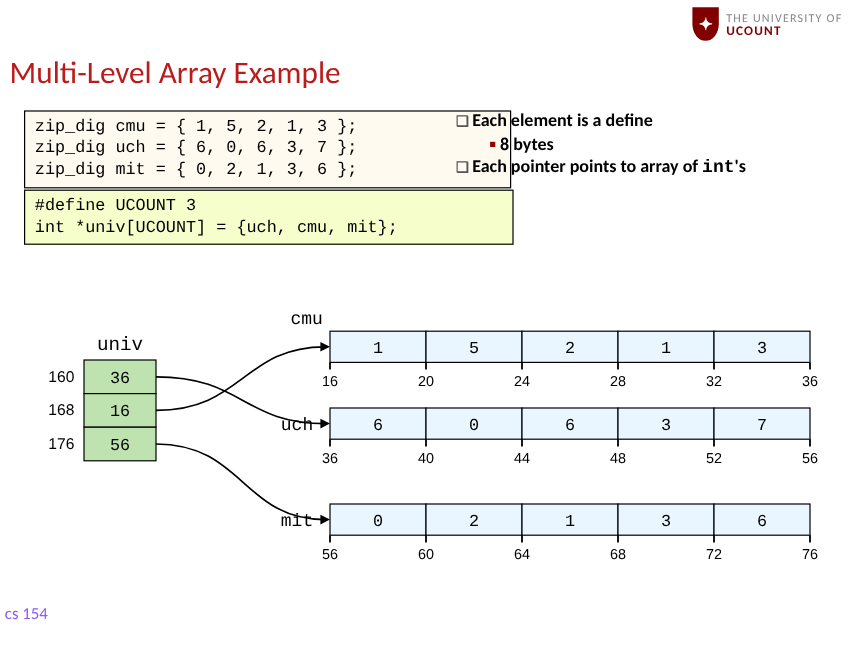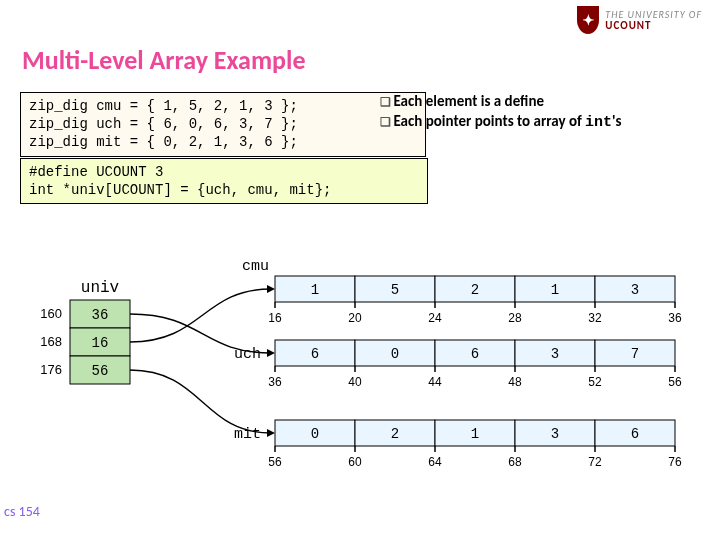--- a/index.html
+++ b/index.html
@@ -1,22 +1,22 @@
 <!DOCTYPE html>
 <html><head>
 <meta charset="utf-8">
 <style>
   * { box-sizing: border-box; margin: 0; padding: 0; }
   body { width: 720px; height: 540px; background: #fff; font-family: Calibri, Arial, sans-serif; position: relative; }
   .logo { position: absolute; top: 6px; right: 18px; display: flex; align-items: center; gap: 6px; }
   .logo-shield { width: 22px; height: 28px; background: #800000; border-radius: 0 0 50% 50%; display: flex; align-items: center; justify-content: center; color: #fff; font-size: 14px; font-weight: bold; }
   .logo-text { font-size: 10px; line-height: 1; }
-  .logo-text .the { color: #888; letter-spacing: 1px; font-style: italic; }
+  .logo-text .the { color: #888; letter-spacing: 1px; }
   .logo-text .uni { color: #800000; font-weight: bold; letter-spacing: 1px; font-size: 11px; }
-  .title { position: absolute; top: 44px; left: 22px; font-size: 26px; font-weight: bold; color: #ec4899; }
+  .title { position: absolute; top: 44px; left: 8px; font-size: 26px; font-weight: normal; color: #b91c1c; }
   .code-box { position: absolute; border: 1px solid #000; font-family: "Courier New", monospace; font-size: 14px; padding: 4px 8px; white-space: pre; line-height: 1.3; }
   .code1 { top: 92px; left: 20px; background: #fffaf0; width: 406px; }
   .code2 { top: 158px; left: 20px; background: #f6ffcc; width: 408px; }
   .bullets { position: absolute; top: 92px; left: 380px; width: 330px; font-size: 15px; }
   .bullets ul { list-style: none; }
   .bullets li.l1::before { content: "❑ "; color: #555; font-size: 12px; }
   .bullets li.l2::before { content: "▪ "; color: #900; font-weight: bold; }
   .bullets li.l1 { margin-bottom: 2px; font-weight: bold; }
   .bullets li.l2 { margin-left: 28px; font-weight: bold; }
   .bullets code { font-family: "Courier New", monospace; font-weight: bold; }
@@ -44,20 +44,21 @@
 
 <div class="code-box code1">zip_dig cmu = { 1, 5, 2, 1, 3 };
 zip_dig uch = { 6, 0, 6, 3, 7 };
 zip_dig mit = { 0, 2, 1, 3, 6 };</div>
 <div class="code-box code2">#define UCOUNT 3
 int *univ[UCOUNT] = {uch, cmu, mit};</div>
 
 <div class="bullets">
   <ul>
     <li class="l1">Each element is a define</li>
+    <li class="l2">8 bytes</li>
     <li class="l1">
       <span>Each pointer points to array of </span><code>int</code><span>'s</span>
     </li>
   </ul>
 </div>
 
 <div class="diagram">
 <svg width="690" height="260" id="dsvg">
       <text x="85" y="42" text-anchor="middle" class="mono">univ</text>
       <rect x="55" y="50" width="60" height="28" fill="#bfe3b0" stroke="#000"></rect>

